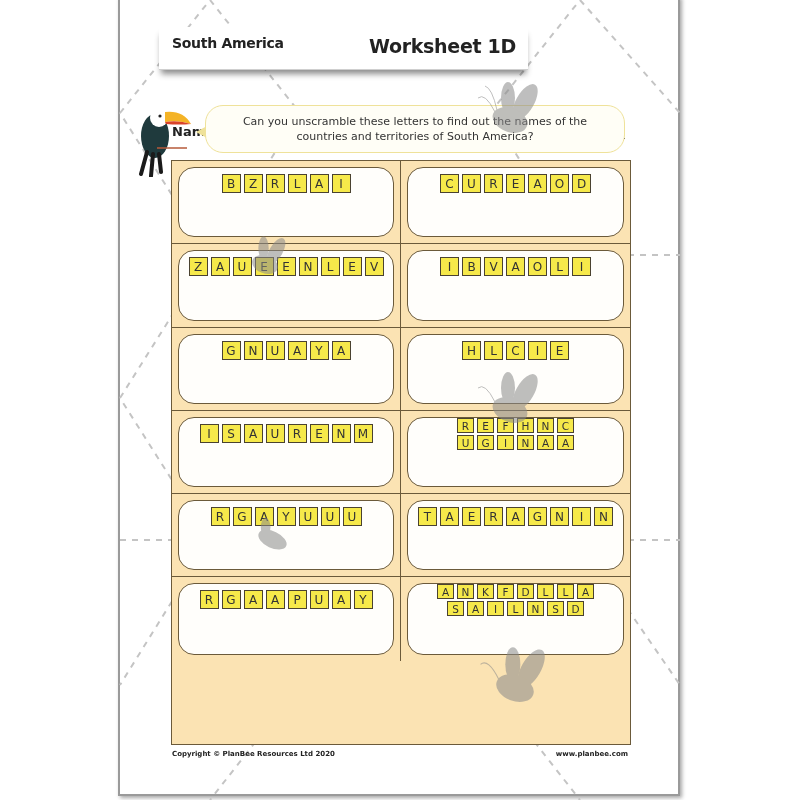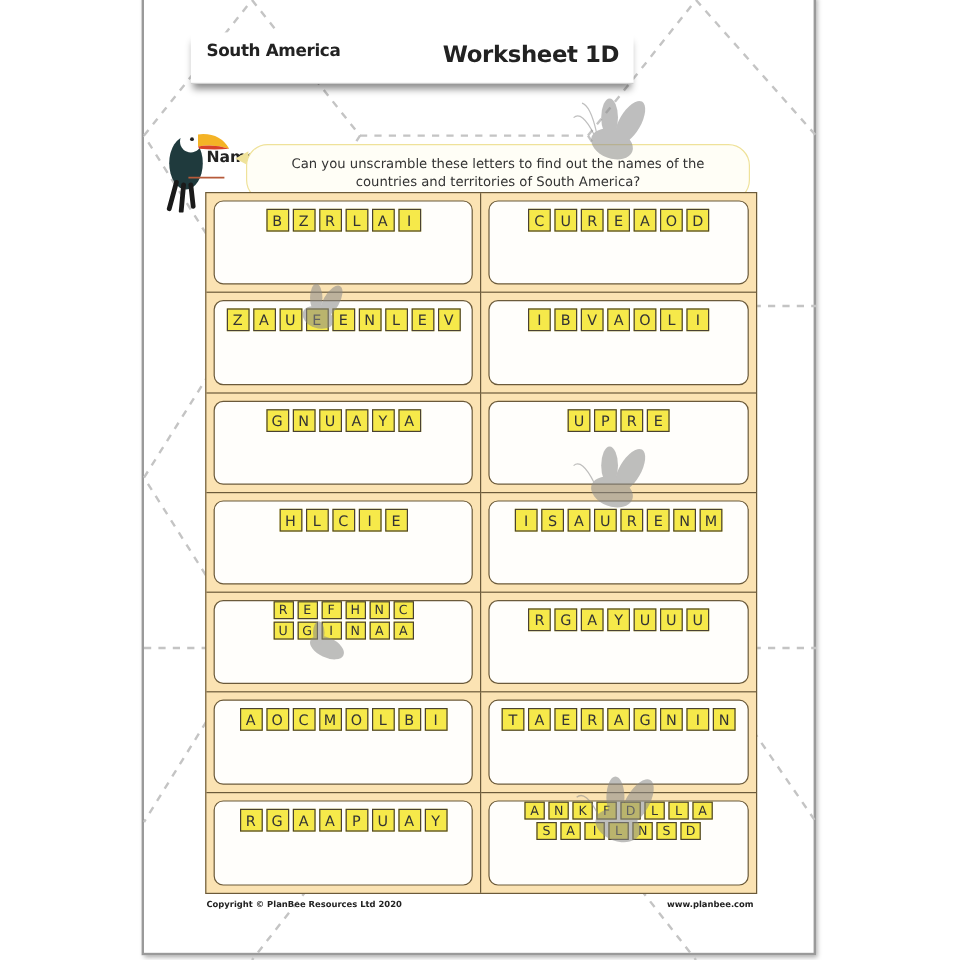--- a/index.html
+++ b/index.html
@@ -29,42 +29,42 @@
   .title-right { right: 12px; font-size: 19px; }
   .namerow { position: absolute; top: 80px; left: 172px; width: 455px; height: 20px; font-weight: bold; font-size: 13px; color: #222; margin-top: 44px; }
   .name-label { position: absolute; left: 0; top: 0; }
   .name-line { position: absolute; left: 45px; top: 14px; width: 215px; border-bottom: 1.5px solid #222; }
   .date-label { position: absolute; left: 265px; top: 8px; }
   .date-line { position: absolute; left: 300px; top: 14px; width: 153px; border-bottom: 1.5px solid #222; }
   .bubble {
     position: absolute; left: 205px; top: 105px; width: 420px; height: 48px;
     border: 1.5px solid #efe29a; border-radius: 18px; background: #fffef6;
     display: flex; align-items: center; justify-content: center; text-align: center;
-    font-size: 11px; color: #333; line-height: 15px; padding: 0 20px; box-sizing: border-box; margin-top: 15px;
+    font-size: 11px; color: #333; line-height: 15px; padding: 0 20px; box-sizing: border-box;
   }
   .bubble-tail {
     position: absolute; left: 196px; top: 126px; width: 0; height: 0;
     border-top: 6px solid transparent; border-bottom: 6px solid transparent;
     border-right: 11px solid #efe29a;
   }
   .toucan { position: absolute; left: 135px; top: 102px; width: 60px; height: 75px; }
   .grid {
     position: absolute; left: 171px; top: 160px; width: 460px; height: 585px;
     background: #fbe3b3; border: 1.5px solid #6b5a3a; box-sizing: border-box;
     display: grid; grid-template-columns: 1fr 1fr; grid-template-rows: repeat(7, 1fr);
   }
   .cell {
     border-right: 1.5px solid #6b5a3a; border-bottom: 1.5px solid #6b5a3a;
     position: relative; box-sizing: border-box;
   }
   .cell:nth-child(2n) { border-right: none; }
   .cell:nth-last-child(-n+2) { border-bottom: none; padding-left: 24px; }
   .card {
     position: absolute; left: 6px; right: 6px; top: 6px; bottom: 6px;
-    background: rgba(255,255,255,0.94); border: 1.5px solid #6b5a3a; border-radius: 8px;
+    background: rgba(255,255,255,0.94); border: 1.5px solid #6b5a3a; border-radius: 16px;
   }
   .tiles { position: absolute; left: 0; right: 0; top: 6px; text-align: center; line-height: 0; }
   .tile-row { display: block; margin-bottom: 2px; }
   .tile {
     display: inline-block; width: 19px; height: 19px; margin: 0 1.5px;
     background: #f6e94a; border: 1px solid #4a4230; box-sizing: border-box;
     font-size: 12px; line-height: 18px; color: #333; text-align: center; vertical-align: top;
     font-family: "DejaVu Sans", sans-serif;
   }
   .tiles.small .tile { width: 17px; height: 15px; font-size: 10.5px; line-height: 14px; }
@@ -150,27 +150,20 @@
     <div class="cell">
       <div class="card">
         <div class="tiles">
           <div class="tile-row"><span class="tile">G</span><span class="tile">N</span><span class="tile">U</span><span class="tile">A</span><span class="tile">Y</span><span class="tile">A</span></div>
         </div>
       </div>
     </div>
     <div class="cell">
       <div class="card">
         <div class="tiles">
-          <div class="tile-row"><span class="tile">U</span><span class="tile">P</span><span class="tile">R</span><span class="tile">E</span></div>
-        </div>
-      </div>
-    </div>
-    <div class="cell">
-      <div class="card">
-        <div class="tiles">
           <div class="tile-row"><span class="tile">H</span><span class="tile">L</span><span class="tile">C</span><span class="tile">I</span><span class="tile">E</span></div>
         </div>
       </div>
     </div>
     <div class="cell">
       <div class="card">
         <div class="tiles">
           <div class="tile-row"><span class="tile">I</span><span class="tile">S</span><span class="tile">A</span><span class="tile">U</span><span class="tile">R</span><span class="tile">E</span><span class="tile">N</span><span class="tile">M</span></div>
         </div>
       </div>
@@ -186,27 +179,20 @@
     <div class="cell">
       <div class="card">
         <div class="tiles">
           <div class="tile-row"><span class="tile">R</span><span class="tile">G</span><span class="tile">A</span><span class="tile">Y</span><span class="tile">U</span><span class="tile">U</span><span class="tile">U</span></div>
         </div>
       </div>
     </div>
     <div class="cell">
       <div class="card">
         <div class="tiles">
-          <div class="tile-row"><span class="tile">A</span><span class="tile">O</span><span class="tile">C</span><span class="tile">M</span><span class="tile">O</span><span class="tile">L</span><span class="tile">B</span><span class="tile">I</span></div>
-        </div>
-      </div>
-    </div>
-    <div class="cell">
-      <div class="card">
-        <div class="tiles">
           <div class="tile-row"><span class="tile">T</span><span class="tile">A</span><span class="tile">E</span><span class="tile">R</span><span class="tile">A</span><span class="tile">G</span><span class="tile">N</span><span class="tile">I</span><span class="tile">N</span></div>
         </div>
       </div>
     </div>
     <div class="cell">
       <div class="card">
         <div class="tiles">
           <div class="tile-row"><span class="tile">R</span><span class="tile">G</span><span class="tile">A</span><span class="tile">A</span><span class="tile">P</span><span class="tile">U</span><span class="tile">A</span><span class="tile">Y</span></div>
         </div>
       </div>

